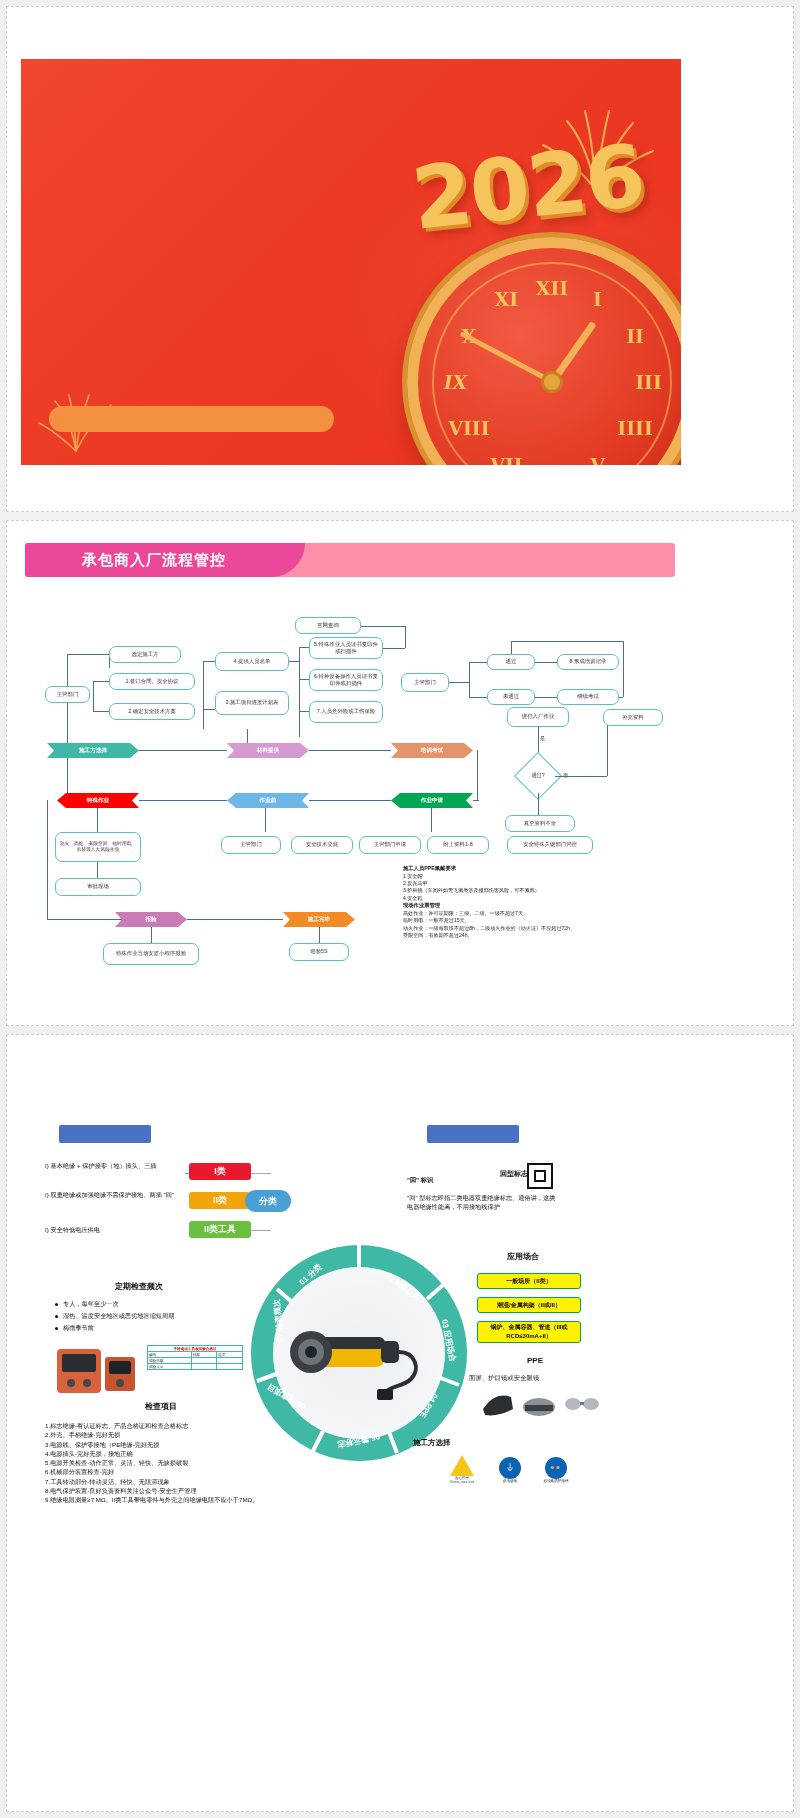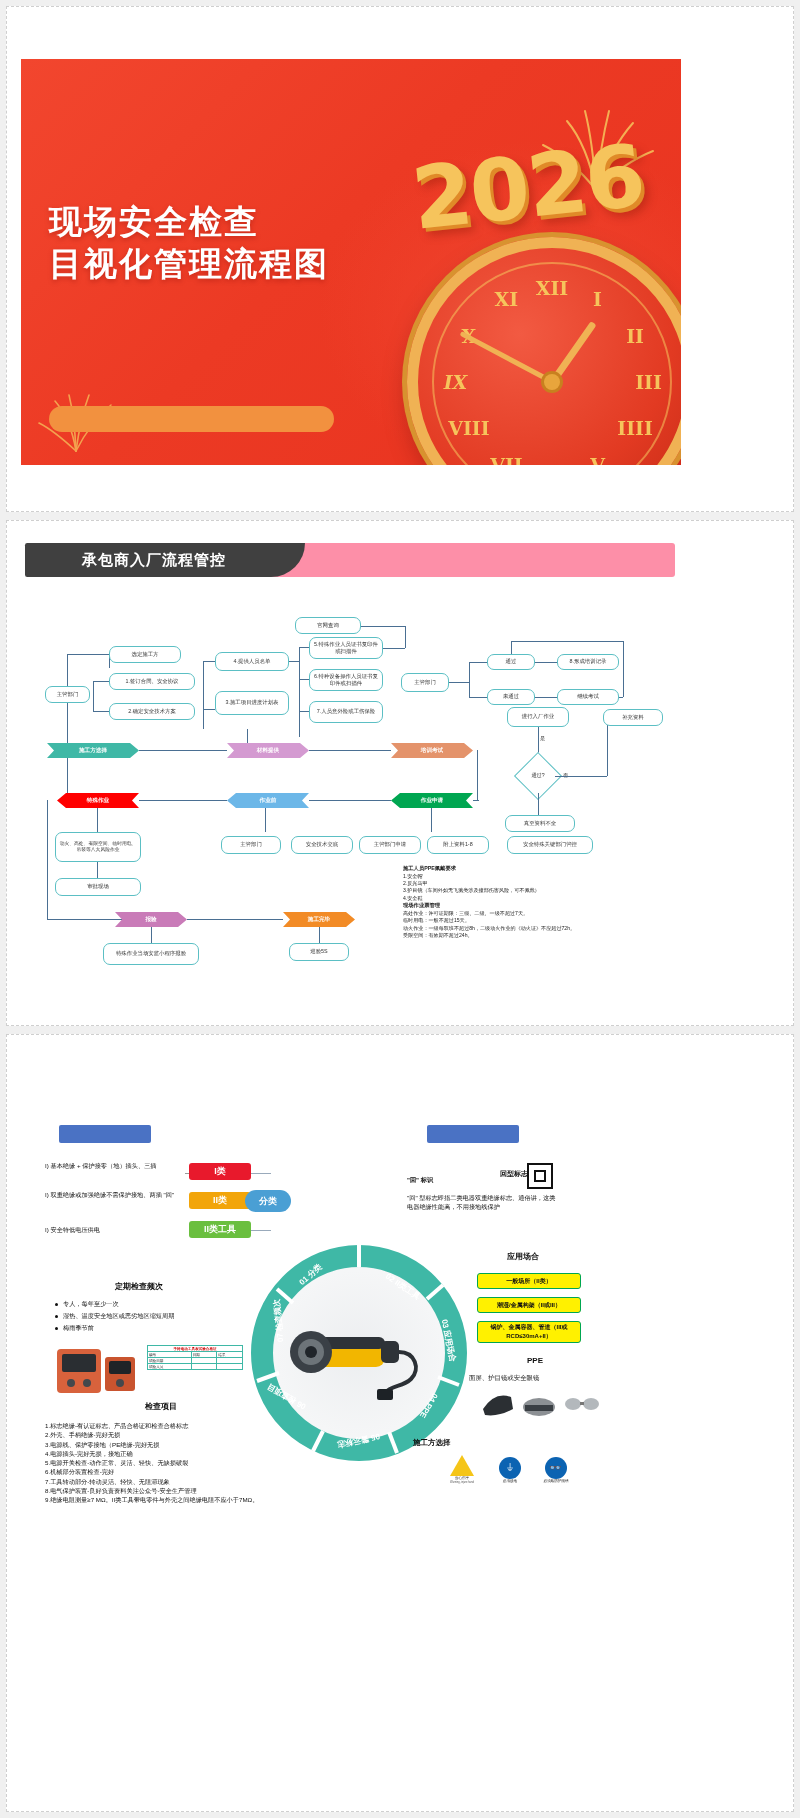--- a/index.html
+++ b/index.html
@@ -85,21 +85,21 @@
   
   .s2-head {
     position:absolute; left:18px; top:22px; width:650px; height:34px;
   }
   .s2-head .pink {
     position:absolute; left:120px; top:0; width:530px; height:34px;
     background:#fd8fa8; border-radius:0 3px 3px 0;
   }
   .s2-head .blue {
     position:absolute; left:0; top:0; width:280px; height:34px;
-    background:#404040; border-radius:3px 0 46px 3px;
+    background:#ec4899; border-radius:3px 0 46px 3px;
     display:flex; align-items:center; justify-content:center;
   }
   .s2-head .blue span {
     color:#fff; font-size:15px; font-weight:700; letter-spacing:1px;
     padding-right:22px;
   }
 
   
   .fc { position:absolute; left:0; top:0; width:788px; height:506px; }
   .node {
@@ -219,24 +219,20 @@
         <div class="roman" style="left:33%;top:81%;">VII</div>
         <div class="roman" style="left:19%;top:67%;text-align:center;">VIII</div>
         <div class="roman" style="left:14%;top:50%;font-style:italic;">IX</div>
         <div class="roman" style="left:19%;top:33%;">X</div>
         <div class="roman" style="left:33%;top:19%;">XI</div>
         <div class="hand h"></div>
         <div class="hand m"></div>
         <div class="pin"></div>
       </div>
 
-      <div class="cover-title">
-        <div>现场安全检查</div>
-        <div>目视化管理流程图</div>
-      </div>
       <div class="cover-bar"></div>
     </div>
   </div>
 
   <div class="slide" id="slide2">
 
     <div class="s2-head">
       <div class="pink"></div>
       <div class="blue">
         <span>承包商入厂流程管控</span>

